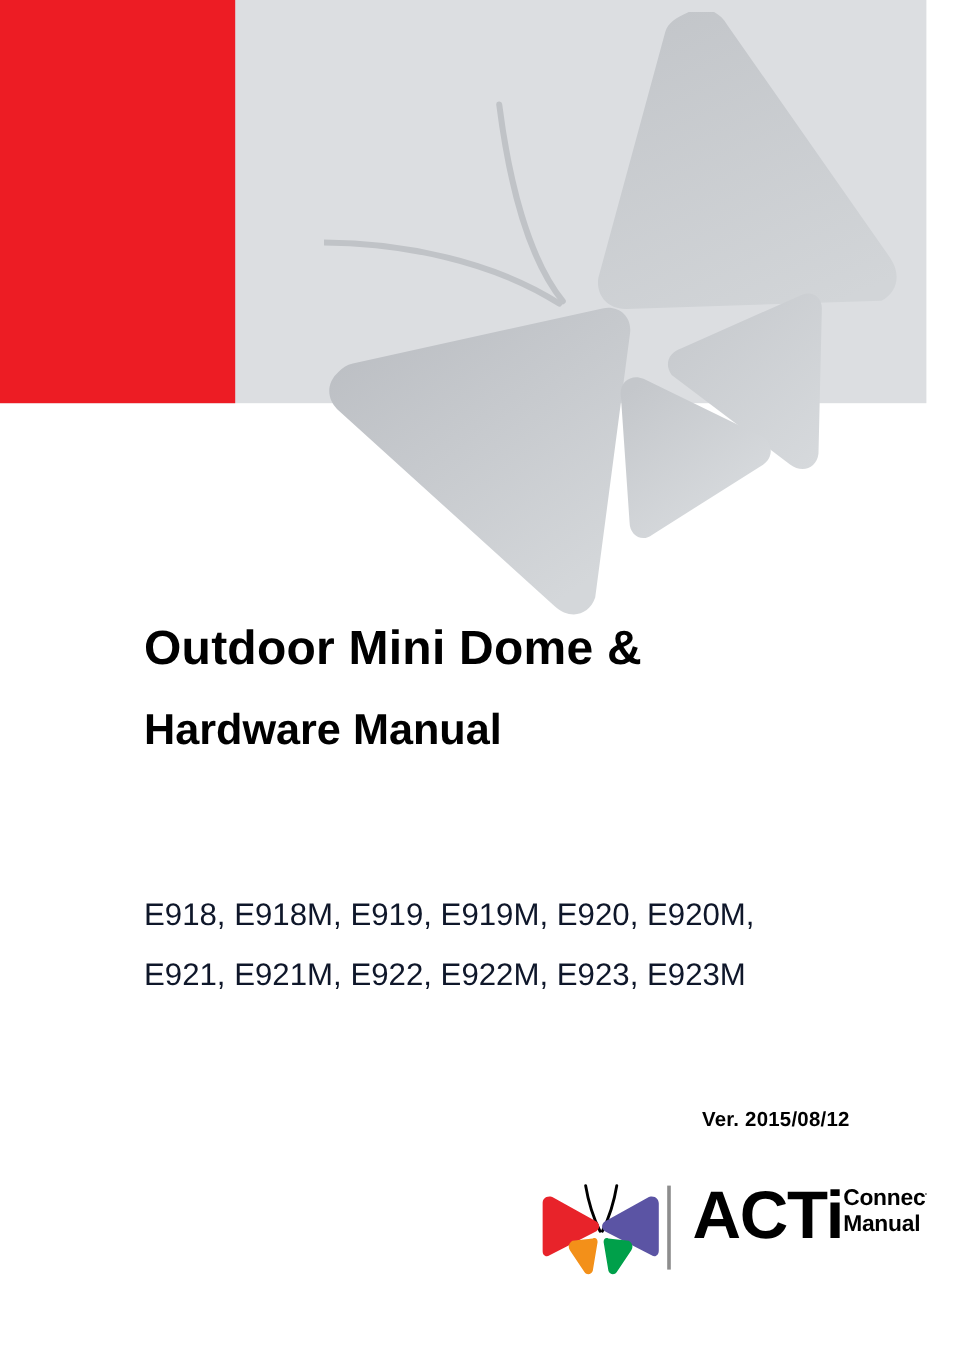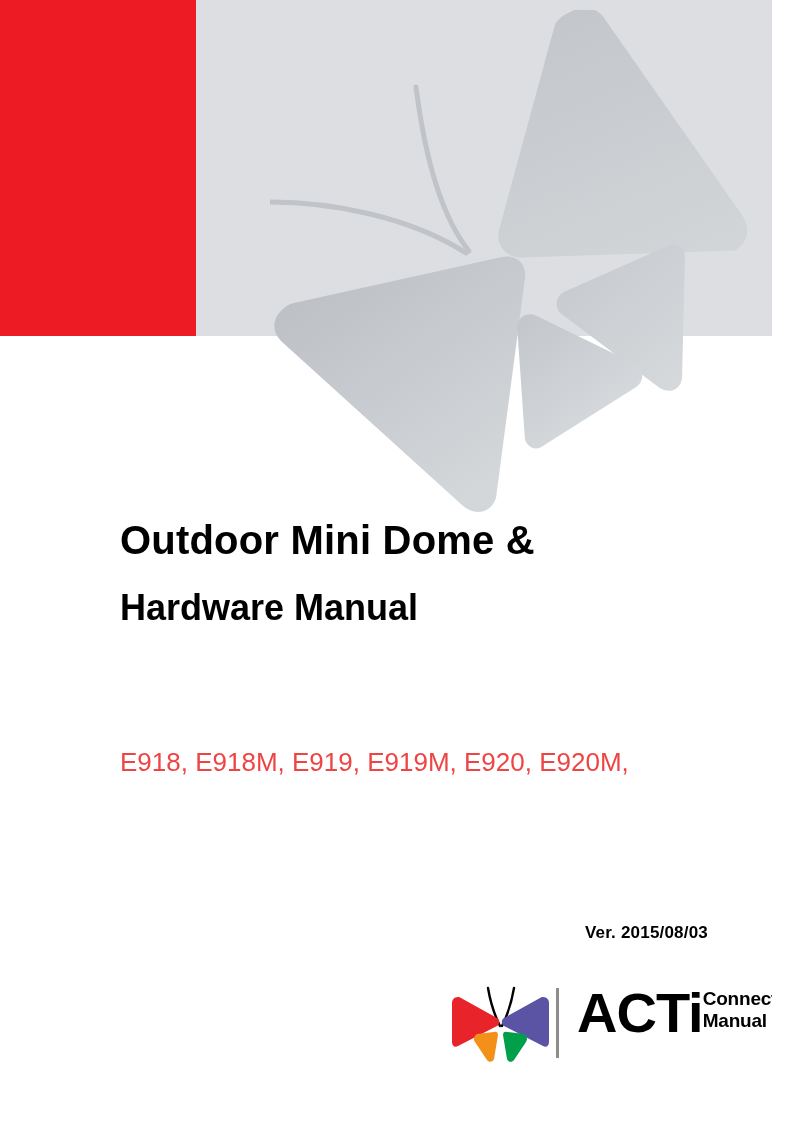--- a/index.html
+++ b/index.html
@@ -77,21 +77,21 @@
   
   .models {
     position: absolute;
     left: 120px;
     top: 738px;
     width: 650px;
   }
   .model-line {
     font-size: 26px;
     font-weight: normal;
-    color: #ef4444;
+    color: #0f172a;
     line-height: 1.92;
     white-space: nowrap;
   }
 
   
   .version {
     position: absolute;
     right: 64px;
     top: 923px;
     font-size: 17px;
@@ -190,23 +190,24 @@
     </svg>
   </div>
 
   <div class="title-block">
     <div class="doc-title-line">Outdoor Mini Dome &amp;</div>
     <div class="doc-subtitle">Hardware Manual</div>
   </div>
 
   <div class="models">
     <div class="model-line">E918,  E918M,  E919,  E919M,  E920,  E920M,</div>
-  </div>
-
-  <div class="version">Ver. 2015/08/03</div>
+    <div class="model-line">E921,  E921M,  E922,  E922M,  E923,  E923M</div>
+  </div>
+
+  <div class="version">Ver. 2015/08/12</div>
 
   <div class="logo-lockup">
 
     <div class="logo-mark">
       <svg width="98" height="78" viewBox="0 0 98 78" xmlns="http://www.w3.org/2000/svg" aria-hidden="true">
 
         <path d="M 36 2 C 39 20 44 32 48 40" fill="none" stroke="#000000" stroke-width="2.4" stroke-linecap="round"></path>
         <path d="M 62 2 C 59 20 54 32 50 40" fill="none" stroke="#000000" stroke-width="2.4" stroke-linecap="round"></path>
 
         <path d="M 6 11 C 2 11 0 14 0 17 L 0 56 C 0 60 3 62 6 60 L 45 40 C 48 38 48 34 45 32 L 9 12 C 8 11 7 11 6 11 Z" fill="#e8232a"></path>

